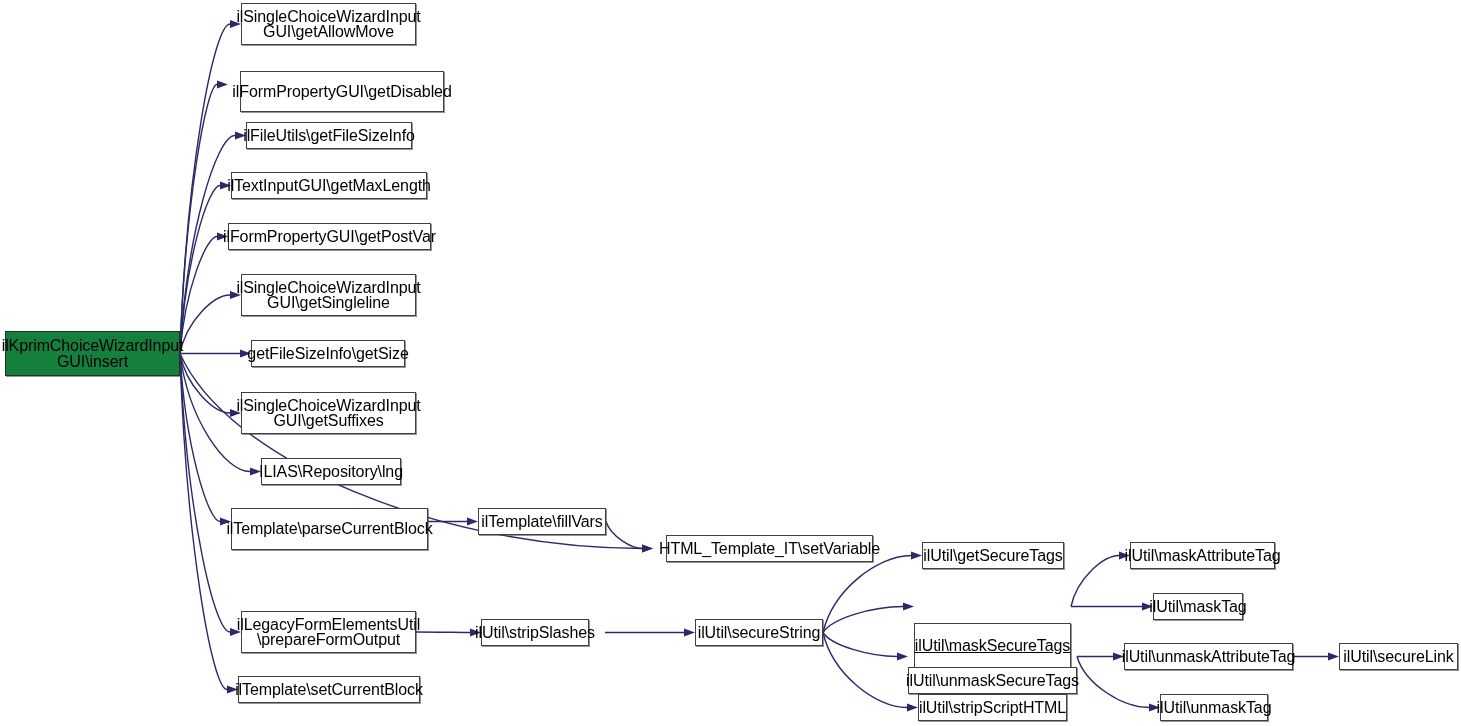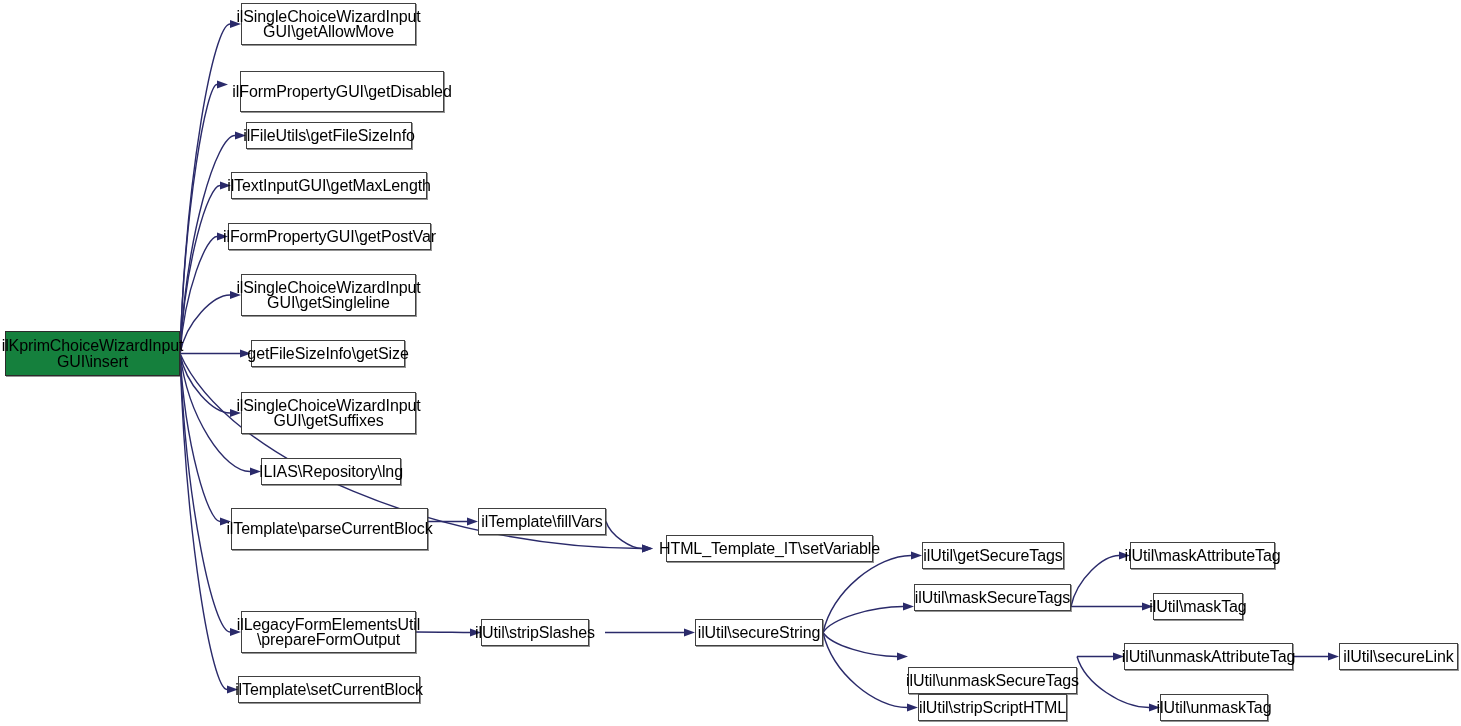--- a/index.html
+++ b/index.html
@@ -108,21 +108,21 @@
       <div class="node" style="left: 261px; top: 458px; width: 140px; height: 27px;">ILIAS\Repository\lng</div>
       <div class="node" style="left: 231px; top: 508px; width: 197px; height: 42px;">ilTemplate\parseCurrentBlock</div>
       <div class="node" style="left: 241px; top: 611px; width: 175px; height: 42px;">ilLegacyFormElementsUtil
 \prepareFormOutput</div>
       <div class="node" style="left: 238px; top: 676px; width: 182px; height: 27px;">ilTemplate\setCurrentBlock</div>
       <div class="node" style="left: 478px; top: 508px; width: 128px; height: 27px;">ilTemplate\fillVars</div>
       <div class="node" style="left: 653px; top: 535px; width: 207px; height: 27px; margin-left: 13px;">HTML_Template_IT\setVariable</div>
       <div class="node" style="left: 481px; top: 619px; width: 108px; height: 27px;">ilUtil\stripSlashes</div>
       <div class="node" style="left: 695px; top: 619px; width: 128px; height: 27px;">ilUtil\secureString</div>
       <div class="node" style="left: 922px; top: 542px; width: 142px; height: 27px;">ilUtil\getSecureTags</div>
-      <div class="node" style="left: 914px; top: 584px; width: 157px; height: 27px;">ilUtil\maskSecureTags</div>
+      <div class="node" style="left: 914px; top: 623px; width: 157px; height: 45px; text-decoration: underline;">ilUtil\maskSecureTags</div>
       <div class="node" style="left: 908px; top: 643px; width: 169px; height: 27px; margin-top: 24px;">ilUtil\unmaskSecureTags</div>
       <div class="node" style="left: 918px; top: 694px; width: 149px; height: 27px;">ilUtil\stripScriptHTML</div>
       <div class="node" style="left: 1130px; top: 542px; width: 145px; height: 27px;">ilUtil\maskAttributeTag</div>
       <div class="node" style="left: 1153px; top: 593px; width: 90px; height: 27px;">ilUtil\maskTag</div>
       <div class="node" style="left: 1124px; top: 643px; width: 169px; height: 27px;">ilUtil\unmaskAttributeTag</div>
       <div class="node" style="left: 1160px; top: 694px; width: 108px; height: 27px;">ilUtil\unmaskTag</div>
       <div class="node" style="left: 1339px; top: 643px; width: 119px; height: 27px;">ilUtil\secureLink</div>
     </div>
 </div>
 

